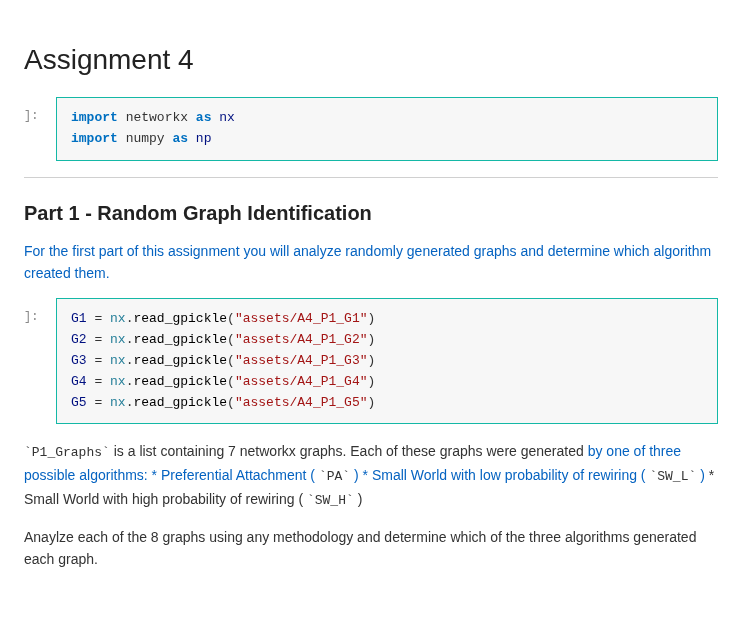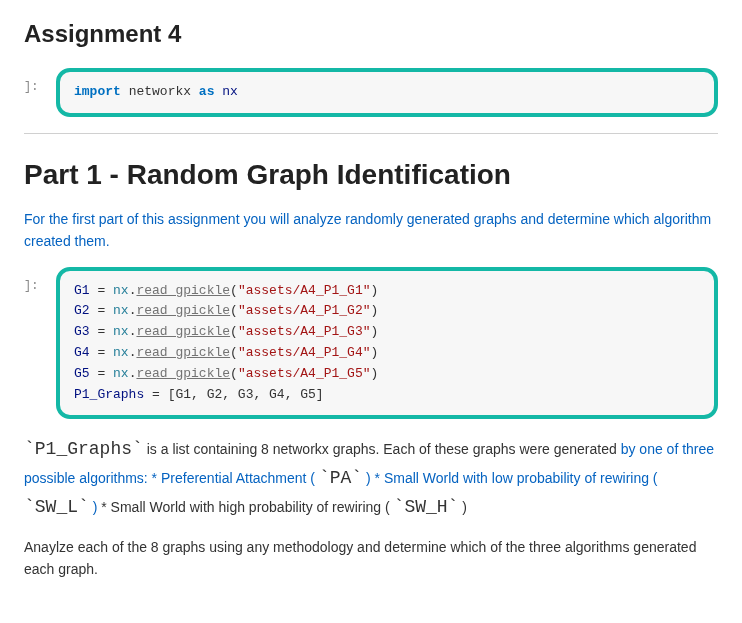--- a/index.html
+++ b/index.html
@@ -13,28 +13,29 @@
       background: #ffffff;
       color: #333333;
       width: 742px;
       min-height: 623px;
       padding: 16px 24px;
       font-size: 14px;
       line-height: 1.5;
     }
 
     h1 {
-      font-size: 24px;
-      font-weight: bold;
+      font-size: 28px;
+      font-weight: normal;
       color: #222;
       margin-bottom: 16px;
+      margin-top: 23px;
     }
 
     h2 {
-      font-size: 28px;
+      font-size: 20px;
       font-weight: bold;
       color: #222;
       margin-bottom: 12px;
     }
 
     .cell-wrapper {
       display: flex;
       align-items: flex-start;
       margin-bottom: 16px;
     }
@@ -43,35 +44,35 @@
       font-family: "Courier New", Courier, monospace;
       font-size: 12px;
       color: #888;
       margin-right: 8px;
       min-width: 24px;
       padding-top: 10px;
     }
 
     .code-block {
       background: #f7f7f7;
-      border: 4px solid #14b8a6;
-      border-radius: 14px;
+      border: 1px solid #14b8a6;
+      border-radius: 0;
       padding: 10px 14px;
       font-family: "Courier New", Courier, monospace;
       font-size: 13px;
       line-height: 1.6;
       flex: 1;
     }
 
     .kw-import { color: #0070c1; font-weight: bold; }
     .mod-name { color: #267f99; }
     .alias { color: #001080; }
 
     .var { color: #001080; margin-top: 12px; }
-    .func { color: #737373; text-decoration: underline; }
+    .func { color: #000000; }
     .str-red { color: #a31515; }
     .list-bracket { color: #333; }
 
     hr {
       border: none;
       border-top: 1px solid #d0d0d0;
       margin: 16px 0 20px 0;
     }
 
     .text-para {
@@ -84,37 +85,43 @@
       color: #0563c1;
     }
 
     .section-title {
       margin-top: 8px;
       margin-bottom: 12px;
     }
 
     .inline-mono-tick {
       font-family: "Courier New", Courier, monospace;
-      font-size: 18px;
+      font-size: 13px;
       color: #333;
     }
   </style>
 </head>
 <body>
 
 <h1>Assignment 4</h1>
 
 <div class="cell-wrapper">
   <div class="cell-label"><span>]:</span></div>
   <div class="code-block">
     <div>
       <span class="kw-import">import</span>
       <span> networkx </span>
       <span class="kw-import">as</span>
       <span class="alias"> nx</span>
+    </div>
+    <div>
+      <span class="kw-import">import</span>
+      <span> numpy </span>
+      <span class="kw-import">as</span>
+      <span class="alias"> np</span>
     </div>
   </div>
 </div>
 
 <hr>
 
 <h2 class="section-title">Part 1 - Random Graph Identification</h2>
 
 <p class="text-para">
   <span class="text-link">For the first part of this assignment you will analyze randomly generated graphs and determine which algorithm created them.</span>
@@ -141,31 +148,26 @@
     <div>
       <span class="var">G4</span>
       <span> = </span>
       <span class="mod-name">nx</span><span>.</span><span class="func">read_gpickle</span><span>(</span><span class="str-red">"assets/A4_P1_G4"</span><span>)</span>
     </div>
     <div>
       <span class="var">G5</span>
       <span> = </span>
       <span class="mod-name">nx</span><span>.</span><span class="func">read_gpickle</span><span>(</span><span class="str-red">"assets/A4_P1_G5"</span><span>)</span>
     </div>
-    <div>
-      <span class="var">P1_Graphs</span>
-      <span> = </span>
-      <span class="list-bracket">[G1, G2, G3, G4, G5]</span>
-    </div>
   </div>
 </div>
 
 <p class="text-para">
   <span class="inline-mono-tick">`P1_Graphs`</span>
-  <span> is a list containing 8 networkx graphs. Each of these graphs were generated </span>
+  <span> is a list containing 7 networkx graphs. Each of these graphs were generated </span>
   <span class="text-link">by one of three possible algorithms: * Preferential Attachment (</span>
   <span class="inline-mono-tick text-link">`PA`</span>
   <span class="text-link">) * Small World with low probability of rewiring (</span>
   <span class="inline-mono-tick text-link">`SW_L`</span>
   <span class="text-link">)</span>
   <span> * Small World with high probability of rewiring (</span>
   <span class="inline-mono-tick">`SW_H`</span>
   <span>)</span>
 </p>
 

